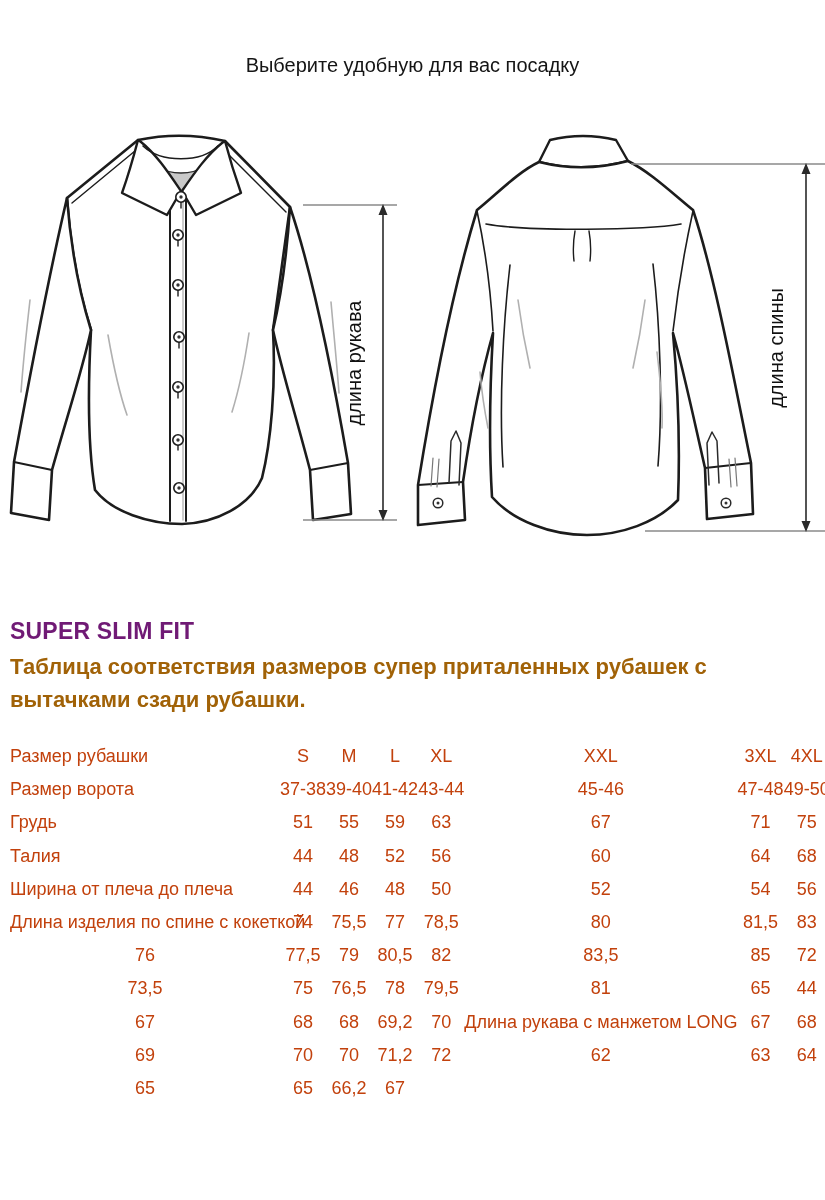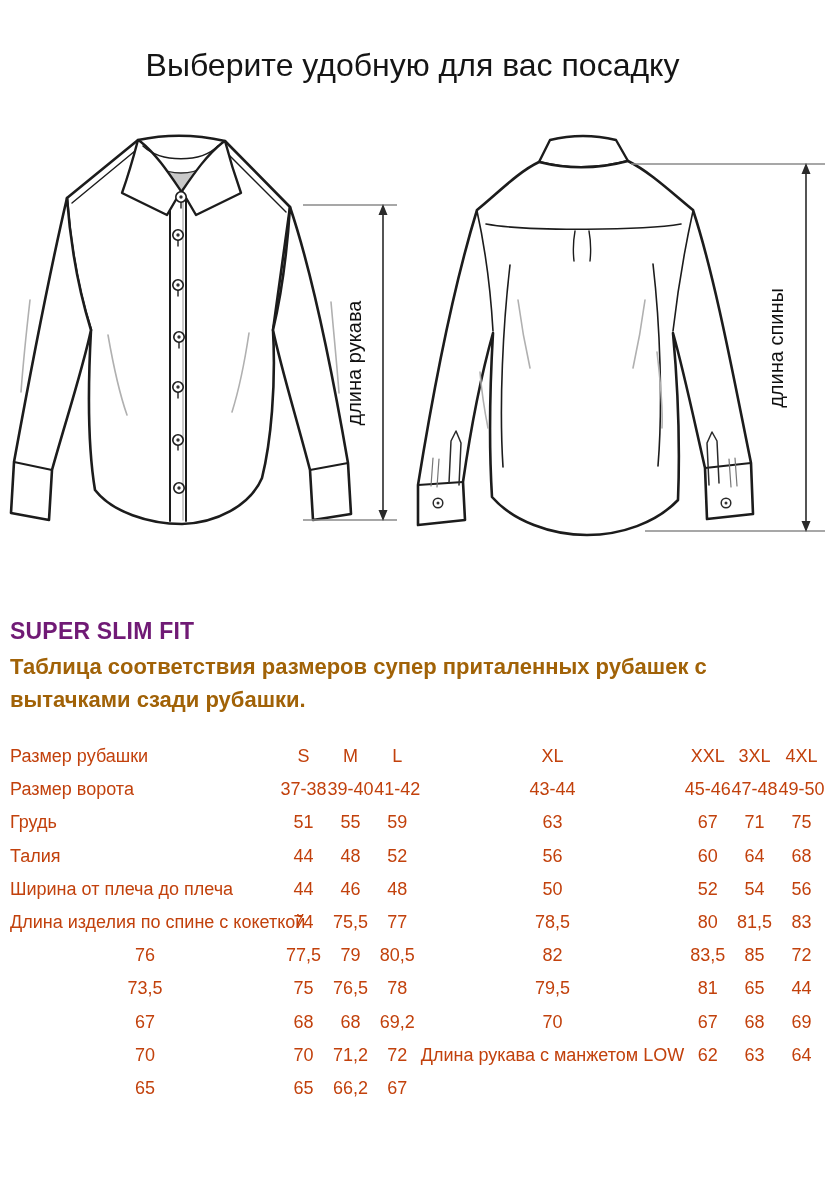--- a/index.html
+++ b/index.html
@@ -2,21 +2,21 @@
 <html><head>
 <meta charset="utf-8">
 <style>
   html,body{margin:0;padding:0;background:#fff;}
   body{
     width:825px;height:1200px;position:relative;overflow:hidden;
     font-family:"Liberation Sans","DejaVu Sans",sans-serif;color:#111;
   }
   .title{
     position:absolute;top:48px;left:0;width:825px;text-align:center;
-    font-size:32px;line-height:34px;font-weight:400;color:#151515;
+    font-size:20px;line-height:34px;font-weight:400;color:#151515;
   }
   .figure{position:absolute;top:115px;left:0;width:825px;height:470px;}
   .section-heading{
     position:absolute;top:618px;left:10px;
     font-size:23px;font-weight:700;letter-spacing:.2px;color:#701a75;
   }
   .description{
     position:absolute;top:650px;left:10px;width:810px;
     font-size:22px;line-height:33px;font-weight:700;color:#a16207;
   }
@@ -248,29 +248,29 @@
   <div class="cell">81</div>
 
   <div class="cell">65</div>
   <div class="cell">44</div>
   <div class="cell">67</div>
   <div class="cell">68</div>
   <div class="cell">68</div>
   <div class="cell">69,2</div>
   <div class="cell">70</div>
 
+  <div class="cell label">Длина рукава с манжетом LONG</div>
   <div class="cell">67</div>
   <div class="cell">68</div>
   <div class="cell">69</div>
   <div class="cell">70</div>
   <div class="cell">70</div>
   <div class="cell">71,2</div>
   <div class="cell">72</div>
 
-  <div class="cell label">Длина рукава с манжетом LOW</div>
   <div class="cell">62</div>
   <div class="cell">63</div>
   <div class="cell">64</div>
   <div class="cell">65</div>
   <div class="cell">65</div>
   <div class="cell">66,2</div>
   <div class="cell">67</div>
 </div>
 
 </body></html>

